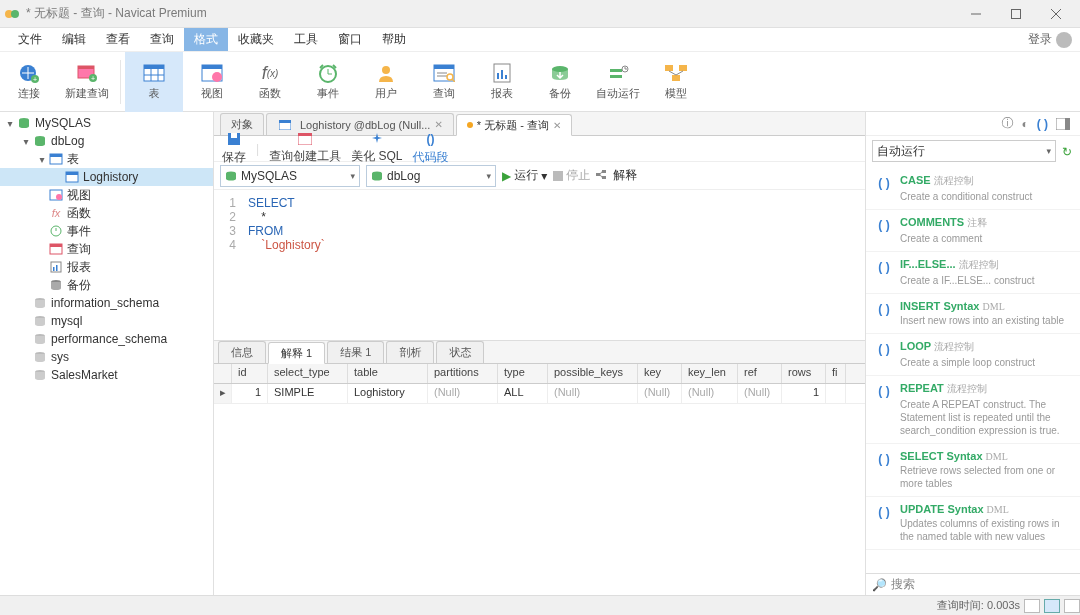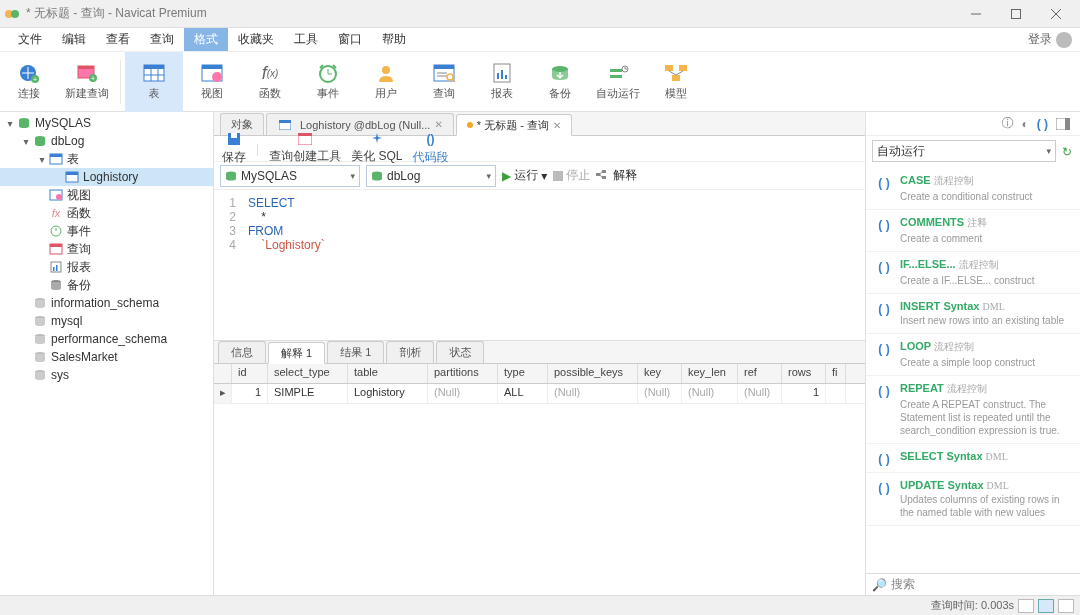--- a/index.html
+++ b/index.html
@@ -76,21 +76,21 @@
 .rp-filter .arr { margin-left: auto; font-size: 9px; color: #666; }
 .rp-refresh { color: #3aa23a; padding: 6px 8px 0 0; }
 .snips { flex: 1; overflow: auto; padding: 6px 0; }
 .snip { display: flex; gap: 8px; padding: 6px 10px; border-bottom: 1px solid #f2f2f2; }
 .snip .sico { width: 16px; flex-shrink: 0; display: flex; justify-content: center; padding-top: 2px; }
 .snip .sn { color: #3a6; font-weight: bold; font-size: 11px; }
 .snip .stag { color: #aaa; font-size: 10px; font-weight: normal; font-family: Liberation Serif, serif; }
 .snip .sd { color: #999; font-size: 10px; line-height: 1.3; margin-top: 2px; }
 .rp-search { height: 22px; border-top: 1px solid #ddd; display: flex; align-items: center; padding: 0 6px; gap: 4px; color: #888; }
 
-.statusbar { height: 20px; background: #f0f0f0; border-top: 1px solid #ddd; display: flex; align-items: center; padding: 0 6px; font-size: 11px; color: #666; }
+.statusbar { height: 20px; background: #f0f0f0; border-top: 1px solid #ddd; display: flex; align-items: center; padding: 0 0; font-size: 11px; color: #666; }
 .statusbar .right { margin-left: auto; display: flex; align-items: center; gap: 4px; }
 .sb-box { width: 16px; height: 14px; border: 1px solid #bbb; background: #fff; }
 .sb-box.a { background: #d6e8fa; border-color: #6aa; }
 
 svg { display: block; }
 </style>
 </head>
 <body>
 
 <div class="titlebar">
@@ -400,31 +400,31 @@
           <span>performance_schema</span>
         </div>
       <div class="node indent1">
           <span class="tw"></span>
           <span class="nic">
             <svg width="14" height="12">
               <ellipse cx="7" cy="3" rx="5" ry="2" fill="#bbb"></ellipse>
               <path d="M2 3 L2 9 Q2 11 7 11 Q12 11 12 9 L12 3" fill="#ccc"></path>
             </svg>
           </span>
-          <span>SalesMarket</span>
+          <span>sys</span>
         </div>
       <div class="node indent1">
           <span class="tw"></span>
           <span class="nic">
             <svg width="14" height="12">
               <ellipse cx="7" cy="3" rx="5" ry="2" fill="#bbb"></ellipse>
               <path d="M2 3 L2 9 Q2 11 7 11 Q12 11 12 9 L12 3" fill="#ccc"></path>
             </svg>
           </span>
-          <span>sys</span>
+          <span>SalesMarket</span>
         </div>
     </div>
   </div>
 
   <div class="center">
     <div class="tabs">
       <div class="tab">
           <span>对象</span>
         </div>
       <div class="tab">
@@ -624,20 +624,21 @@
             <div class="sn"><span>REPEAT</span> <span class="stag">流程控制</span></div>
             <div class="sd">Create A REPEAT construct. The Statement list is repeated until the search_condition expression is true.</div>
           </div>
         </div>
         <div class="snip">
           <div class="sico">
             <span style="color:#3a80d2;font-weight:bold">( )</span>
           </div>
   <div>
             <div class="sn"><span>SELECT Syntax</span> <span class="stag">DML</span></div>
+            <div class="sd">Retrieve rows selected from one or more tables</div>
           </div>
         </div>
         <div class="snip">
           <div class="sico">
             <span style="color:#3a80d2;font-weight:bold">( )</span>
           </div>
   <div>
             <div class="sn"><span>UPDATE Syntax</span> <span class="stag">DML</span></div>
             <div class="sd">Updates columns of existing rows in the named table with new values</div>
           </div>

